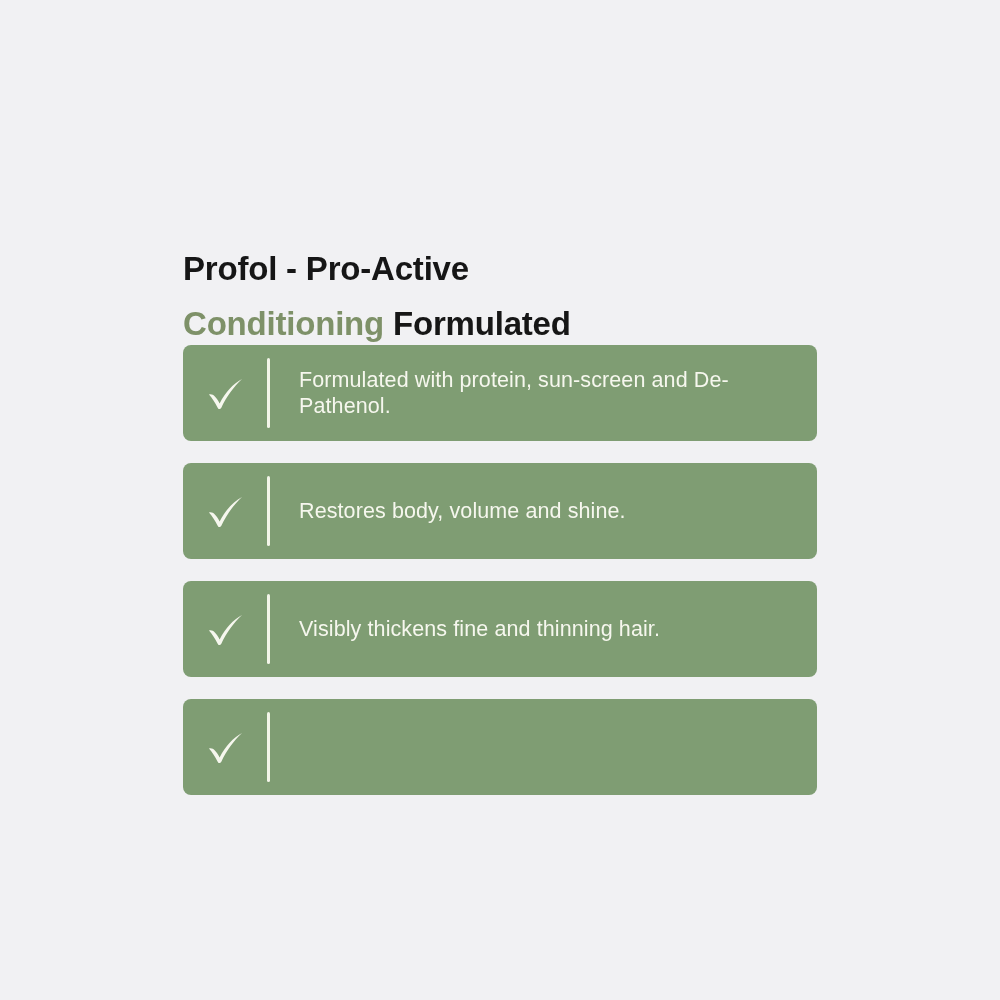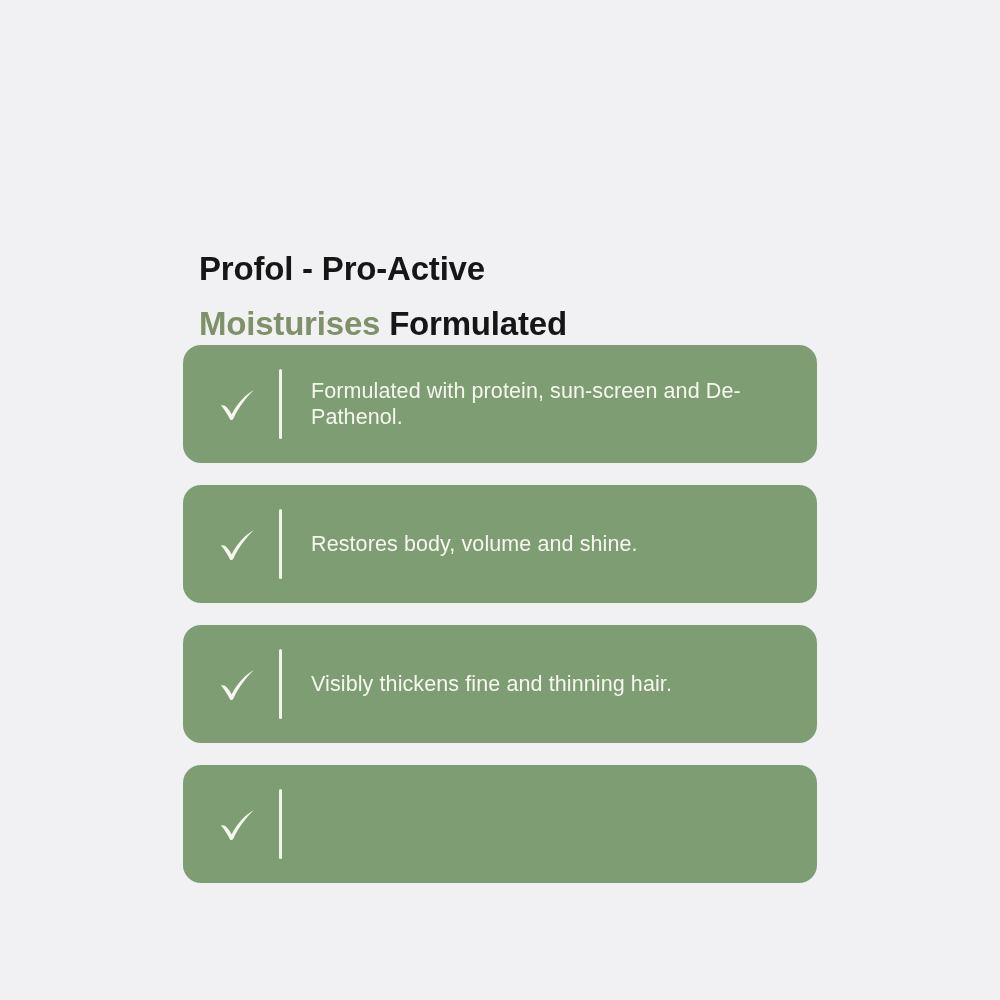--- a/index.html
+++ b/index.html
@@ -29,44 +29,43 @@
     font-size: 33px;
     font-weight: 700;
     letter-spacing: -0.2px;
     line-height: 55px;
     color: #161616;
     white-space: nowrap;
   }
   .heading .line {
     display: block;
     height: 55px;
-    margin-left: 16px;
   }
   .accent {
     color: #7e9168;
   }
 
   
   .features {
     position: absolute;
     left: 183px;
     top: 345px;
     width: 634px;
   }
   .pill {
     position: relative;
     box-sizing: border-box;
     width: 634px;
-    height: 118px;
+    height: 96px;
     background: #7f9d73;
-    border-radius: 18px;
+    border-radius: 8px;
     margin-bottom: 22px;
     display: flex;
     align-items: center;
-    padding: 0 18px 0 12px;
+    padding: 0 18px 0 0;
   }
   .pill:last-child {
     margin-bottom: 0;
   }
   .check-wrap {
     width: 84px;
     flex: 0 0 84px;
     display: flex;
     align-items: center;
     justify-content: center;
@@ -94,21 +93,21 @@
     letter-spacing: 0.1px;
   }
 </style>
 </head>
 <body>
 
 <div class="canvas">
 
   <h1 class="heading">
     <span class="line">Profol - Pro-Active</span>
-    <span class="line"><span class="accent">Moisturises</span><span> Formulated</span></span>
+    <span class="line"><span class="accent">Conditioning</span><span> Formulated</span></span>
   </h1>
 
   <div class="features">
 
     <div class="pill">
       <span class="check-wrap">
         <svg viewBox="0 0 44 44" aria-hidden="true">
           <path d="M6 23.5 C 9.5 22.2, 13.2 25.6, 16.6 32.4 C 22.5 21.2, 30.2 12.6, 39 8 C 30.6 15.8, 23.4 25.8, 18.2 37 C 17.2 38.6, 15.6 38.4, 14.8 36.9 C 12 31.3, 9 27.0, 6 23.5 Z" fill="#f6f7ee"></path>
         </svg>
       </span>

